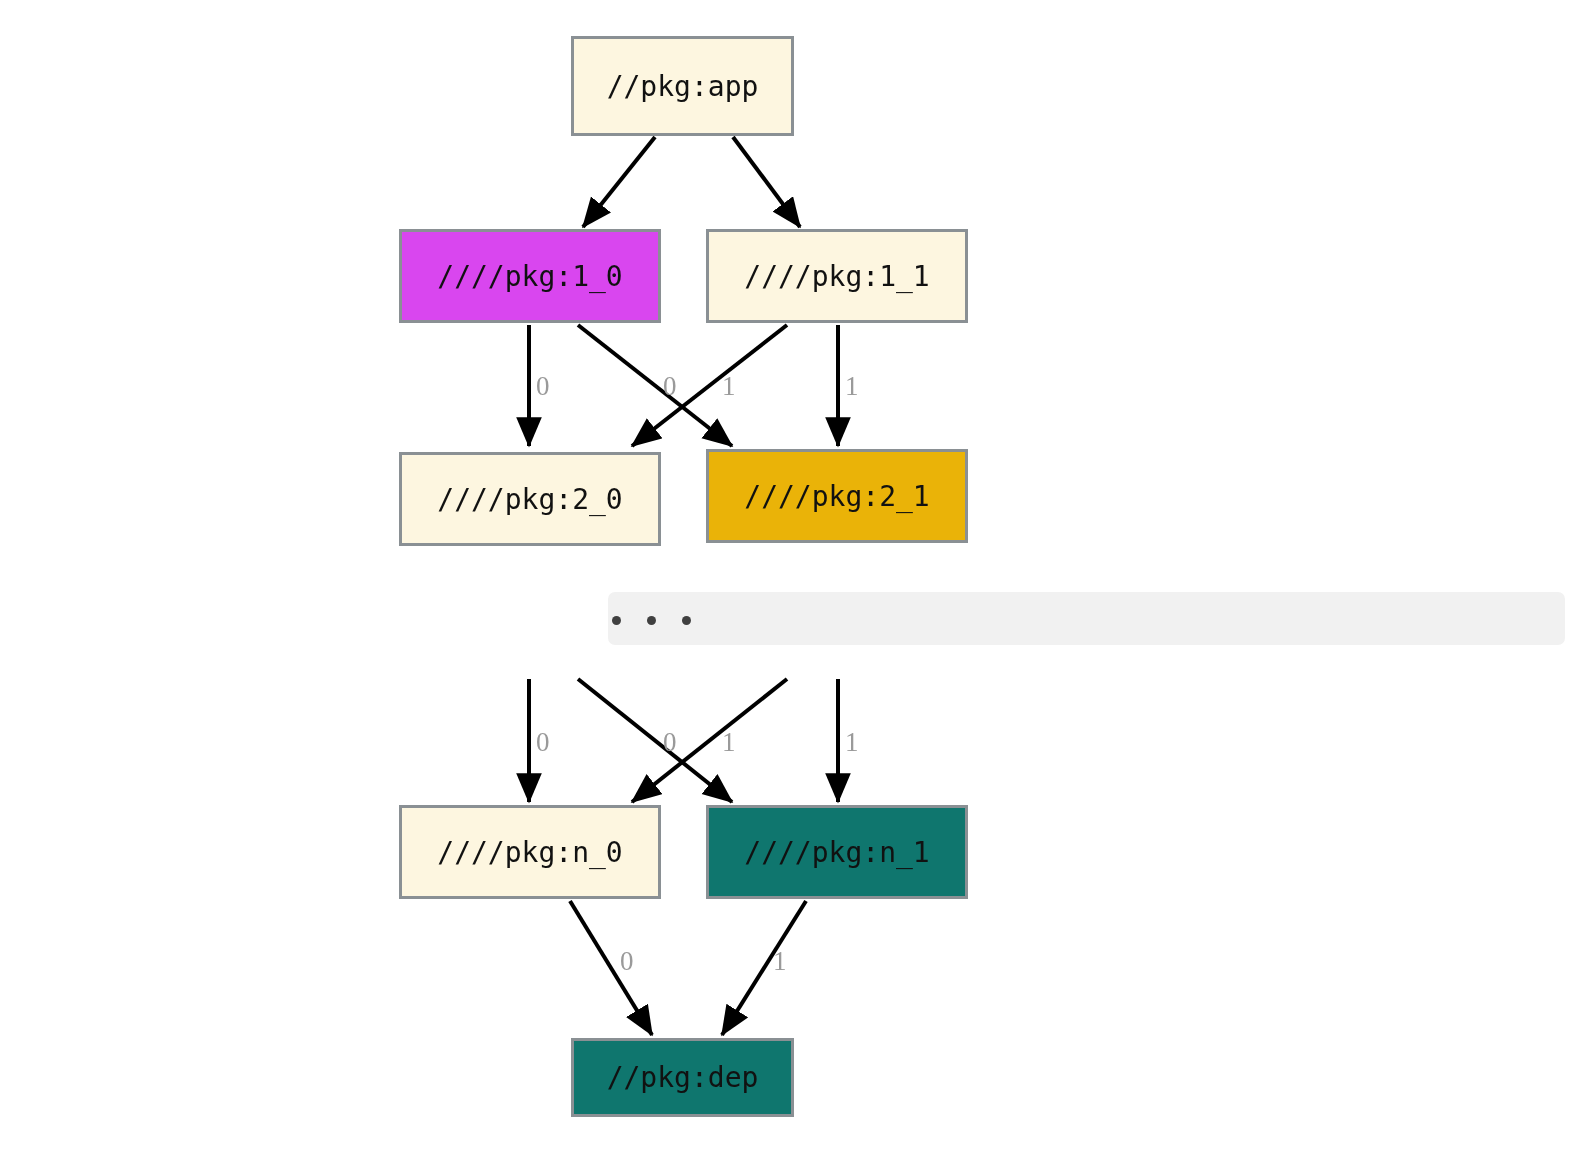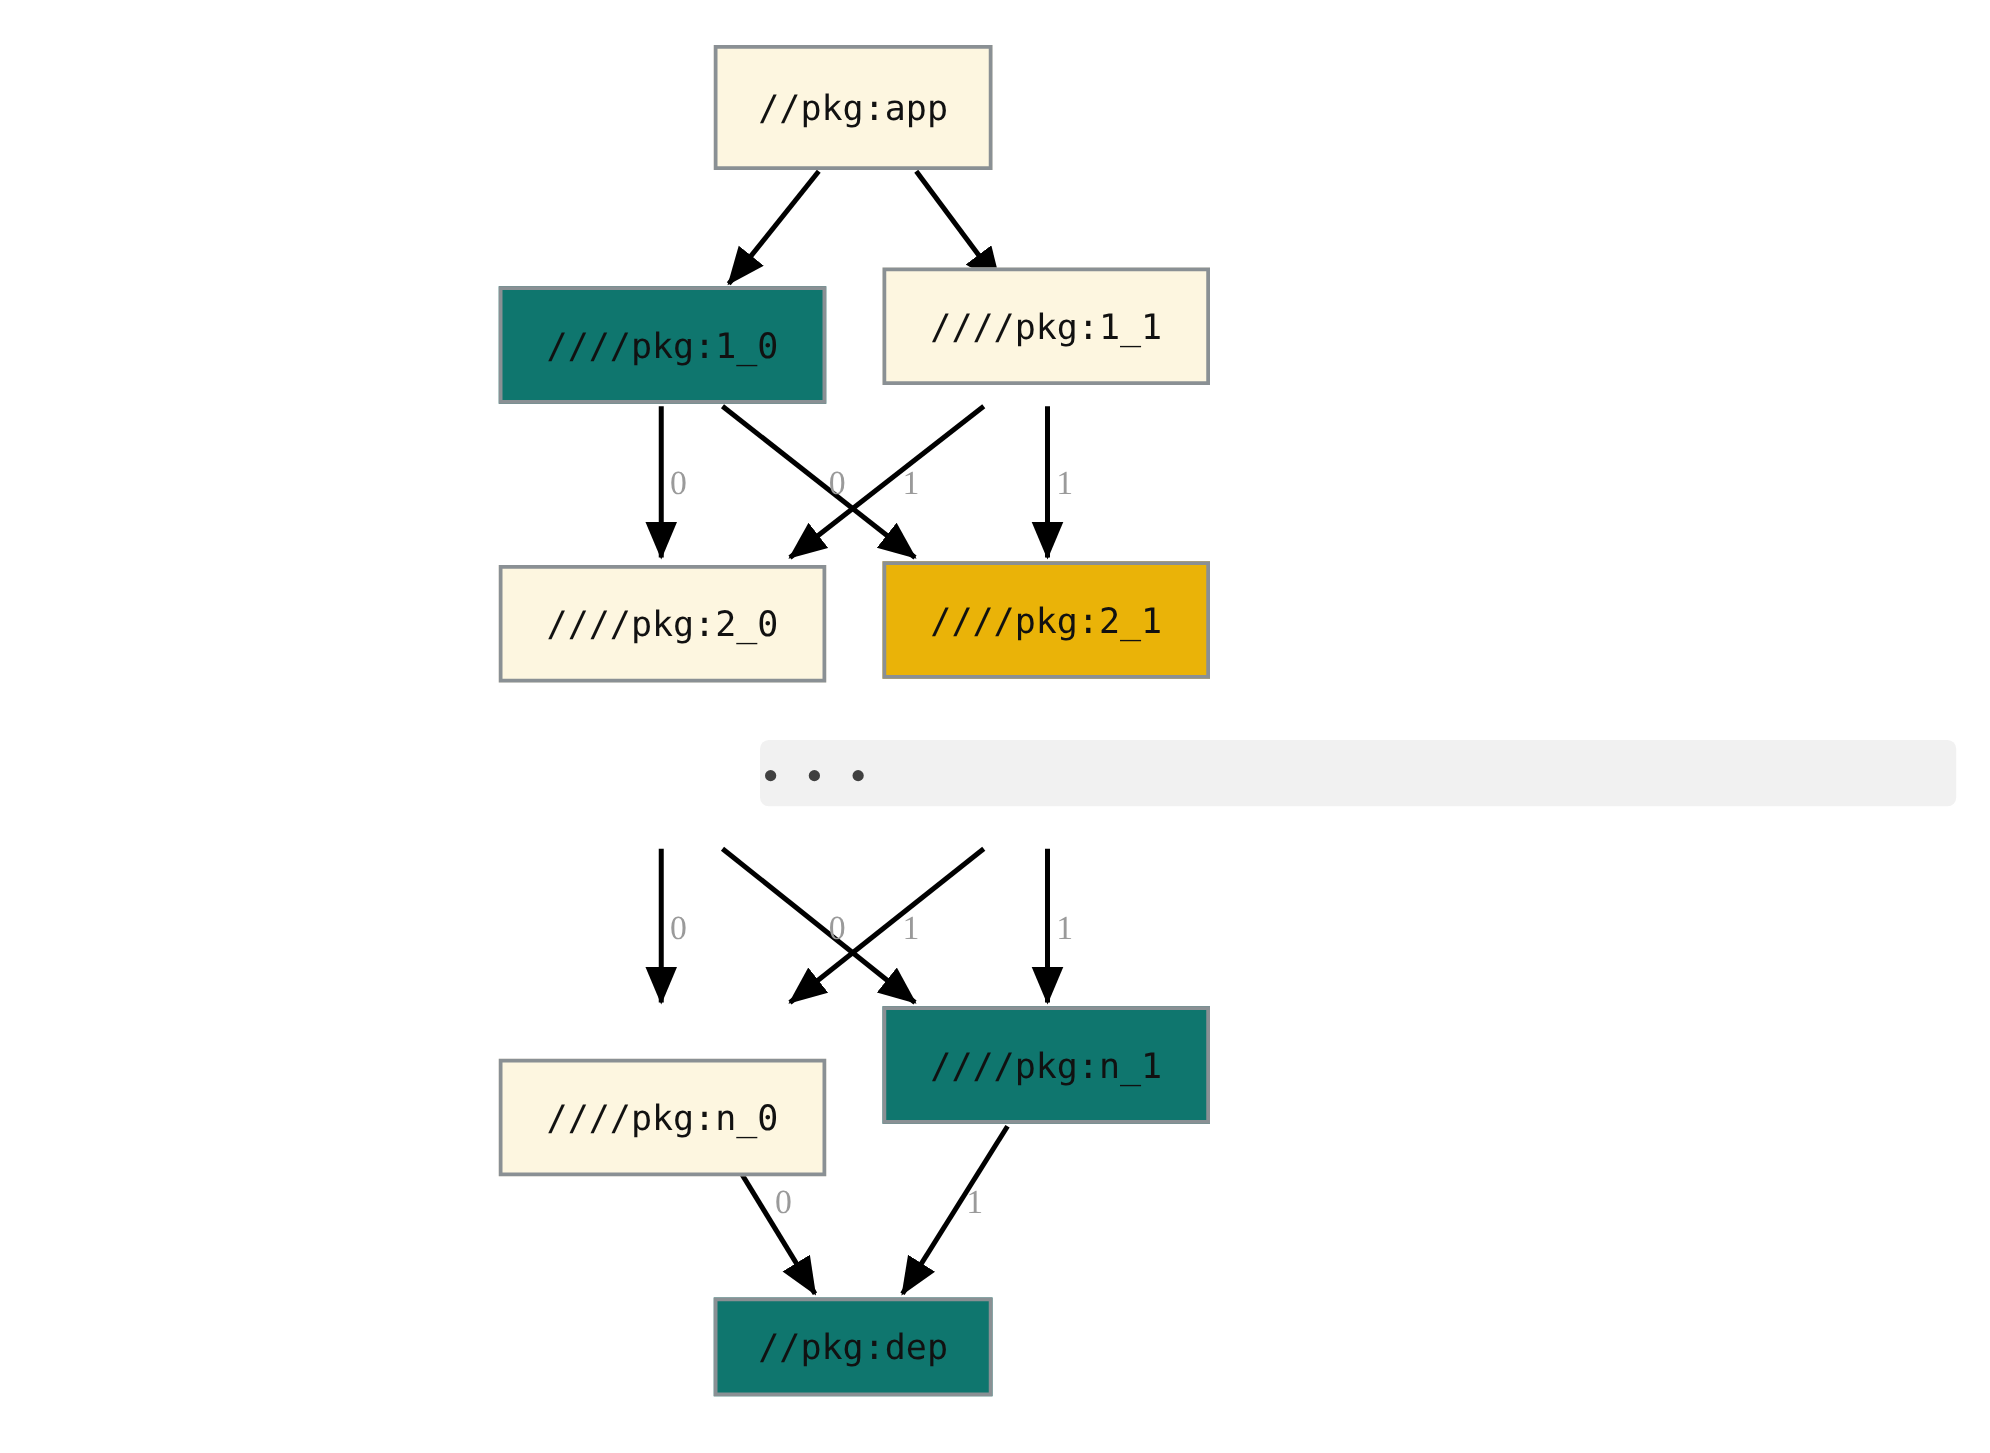--- a/index.html
+++ b/index.html
@@ -92,25 +92,25 @@
         <line x1="578" y1="679" x2="732" y2="802" stroke="#000000" stroke-width="4" marker-end="url(#arrowhead)"></line>
         <line x1="787" y1="679" x2="632" y2="802" stroke="#000000" stroke-width="4" marker-end="url(#arrowhead)"></line>
         <line x1="838" y1="679" x2="838" y2="802" stroke="#000000" stroke-width="4" marker-end="url(#arrowhead)"></line>
         <line x1="570" y1="901" x2="652" y2="1035" stroke="#000000" stroke-width="4" marker-end="url(#arrowhead)"></line>
         <line x1="806" y1="901" x2="722" y2="1035" stroke="#000000" stroke-width="4" marker-end="url(#arrowhead)"></line>
       </g>
   </svg>
 
   <div id="nodes-layer">
       <div class="gnode" style="left: 571px; top: 36px; width: 223px; height: 100px; background: rgb(253, 246, 224); border-color: rgb(138, 144, 148);">//pkg:app</div>
-      <div class="gnode" style="left: 399px; top: 229px; width: 262px; height: 94px; background: #0f766e; border-color: rgb(138, 144, 148);">////pkg:1_0</div>
-      <div class="gnode" style="left: 706px; top: 214px; width: 262px; height: 94px; background: rgb(253, 246, 224); border-color: rgb(138, 144, 148);">////pkg:1_1</div>
+      <div class="gnode" style="left: 399px; top: 229px; width: 262px; height: 94px; background: #d946ef; border-color: rgb(138, 144, 148);">////pkg:1_0</div>
+      <div class="gnode" style="left: 706px; top: 229px; width: 262px; height: 94px; background: rgb(253, 246, 224); border-color: rgb(138, 144, 148);">////pkg:1_1</div>
       <div class="gnode" style="left: 399px; top: 452px; width: 262px; height: 94px; background: rgb(253, 246, 224); border-color: rgb(138, 144, 148);">////pkg:2_0</div>
       <div class="gnode" style="left: 706px; top: 449px; width: 262px; height: 94px; background: #eab308; border-color: rgb(138, 144, 148);">////pkg:2_1</div>
-      <div class="gnode" style="left: 399px; top: 805px; width: 262px; height: 94px; background: rgb(253, 246, 224); border-color: rgb(138, 144, 148); margin-top: 42px;">////pkg:n_0</div>
+      <div class="gnode" style="left: 399px; top: 805px; width: 262px; height: 94px; background: rgb(253, 246, 224); border-color: rgb(138, 144, 148);">////pkg:n_0</div>
       <div class="gnode" style="left: 706px; top: 805px; width: 262px; height: 94px; background: #0f766e; border-color: rgb(138, 144, 148);">////pkg:n_1</div>
       <div class="gnode" style="left: 571px; top: 1038px; width: 223px; height: 79px; background: #0f766e; border-color: rgb(138, 144, 148);">//pkg:dep</div>
     </div>
 
   <div class="ellipsis-band" id="ellipsis-band" style="left: 608px; top: 592px; width: 957px; height: 53px; background: rgb(241, 241, 241);"></div>
   <div class="ellipsis-dots" id="ellipsis-dots" style="left: 612px; top: 616px;">
       <i style="background: rgb(64, 64, 64);"></i>
       <i style="background: rgb(64, 64, 64);"></i>
       <i style="background: rgb(64, 64, 64);"></i>
     </div>

